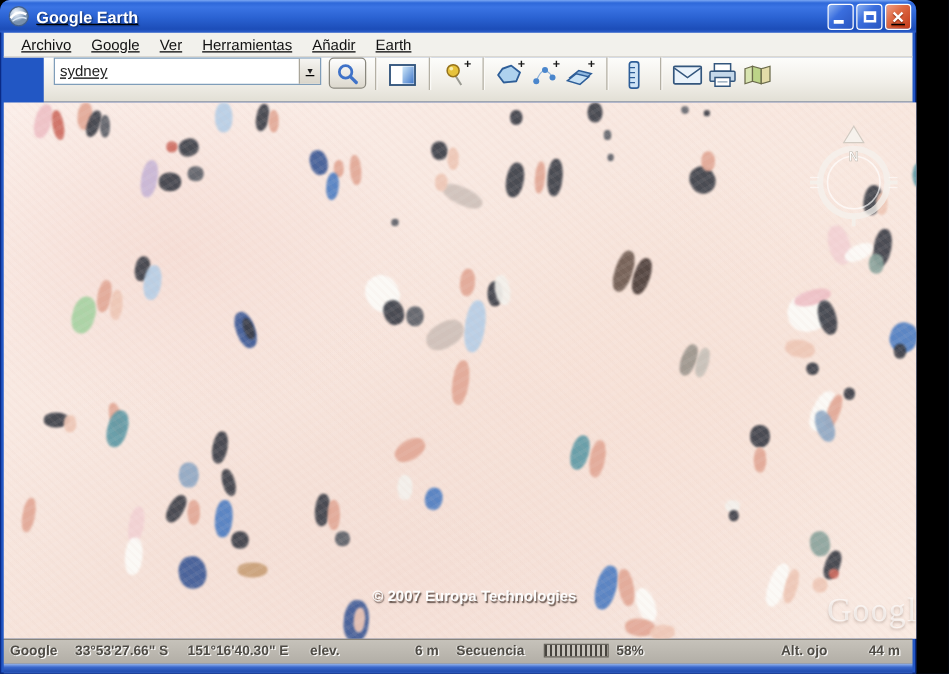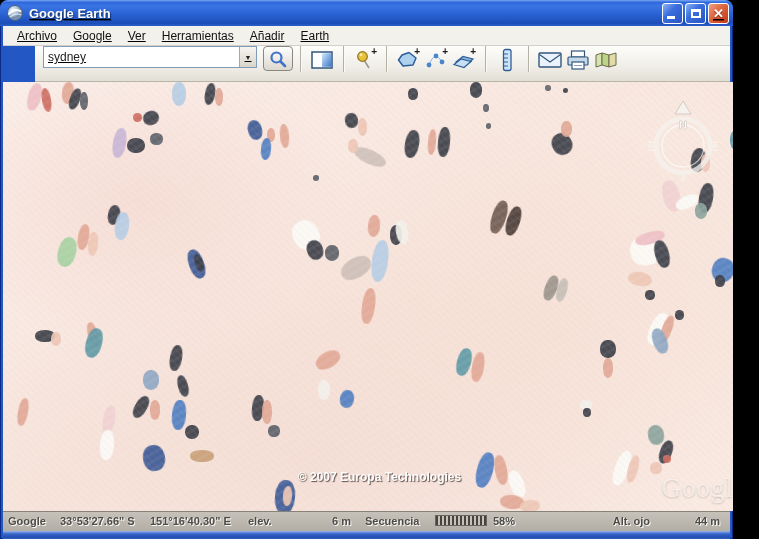--- a/index.html
+++ b/index.html
@@ -437,19 +437,19 @@
 
     <div class="statusbar">
       <span style="left:5px">Google</span>
       <span style="left:57px">33°53'27.66" S</span>
       <span style="left:147px">151°16'40.30" E</span>
       <span style="left:245px">elev.</span>
       <span style="left:300px; width:48px; text-align:right">6 m</span>
       <span style="left:362px">Secuencia</span>
       <span class="stream-bars"></span>
       <span style="left:490px">58%</span>
-      <span style="right:80px">Alt. ojo</span>
+      <span style="right:68px">Alt. ojo</span>
       <span style="right:10px">44 m</span>
     </div>
 
     <div class="frame-bottom"></div>
   </div>
 </div>
 
 </body></html>

